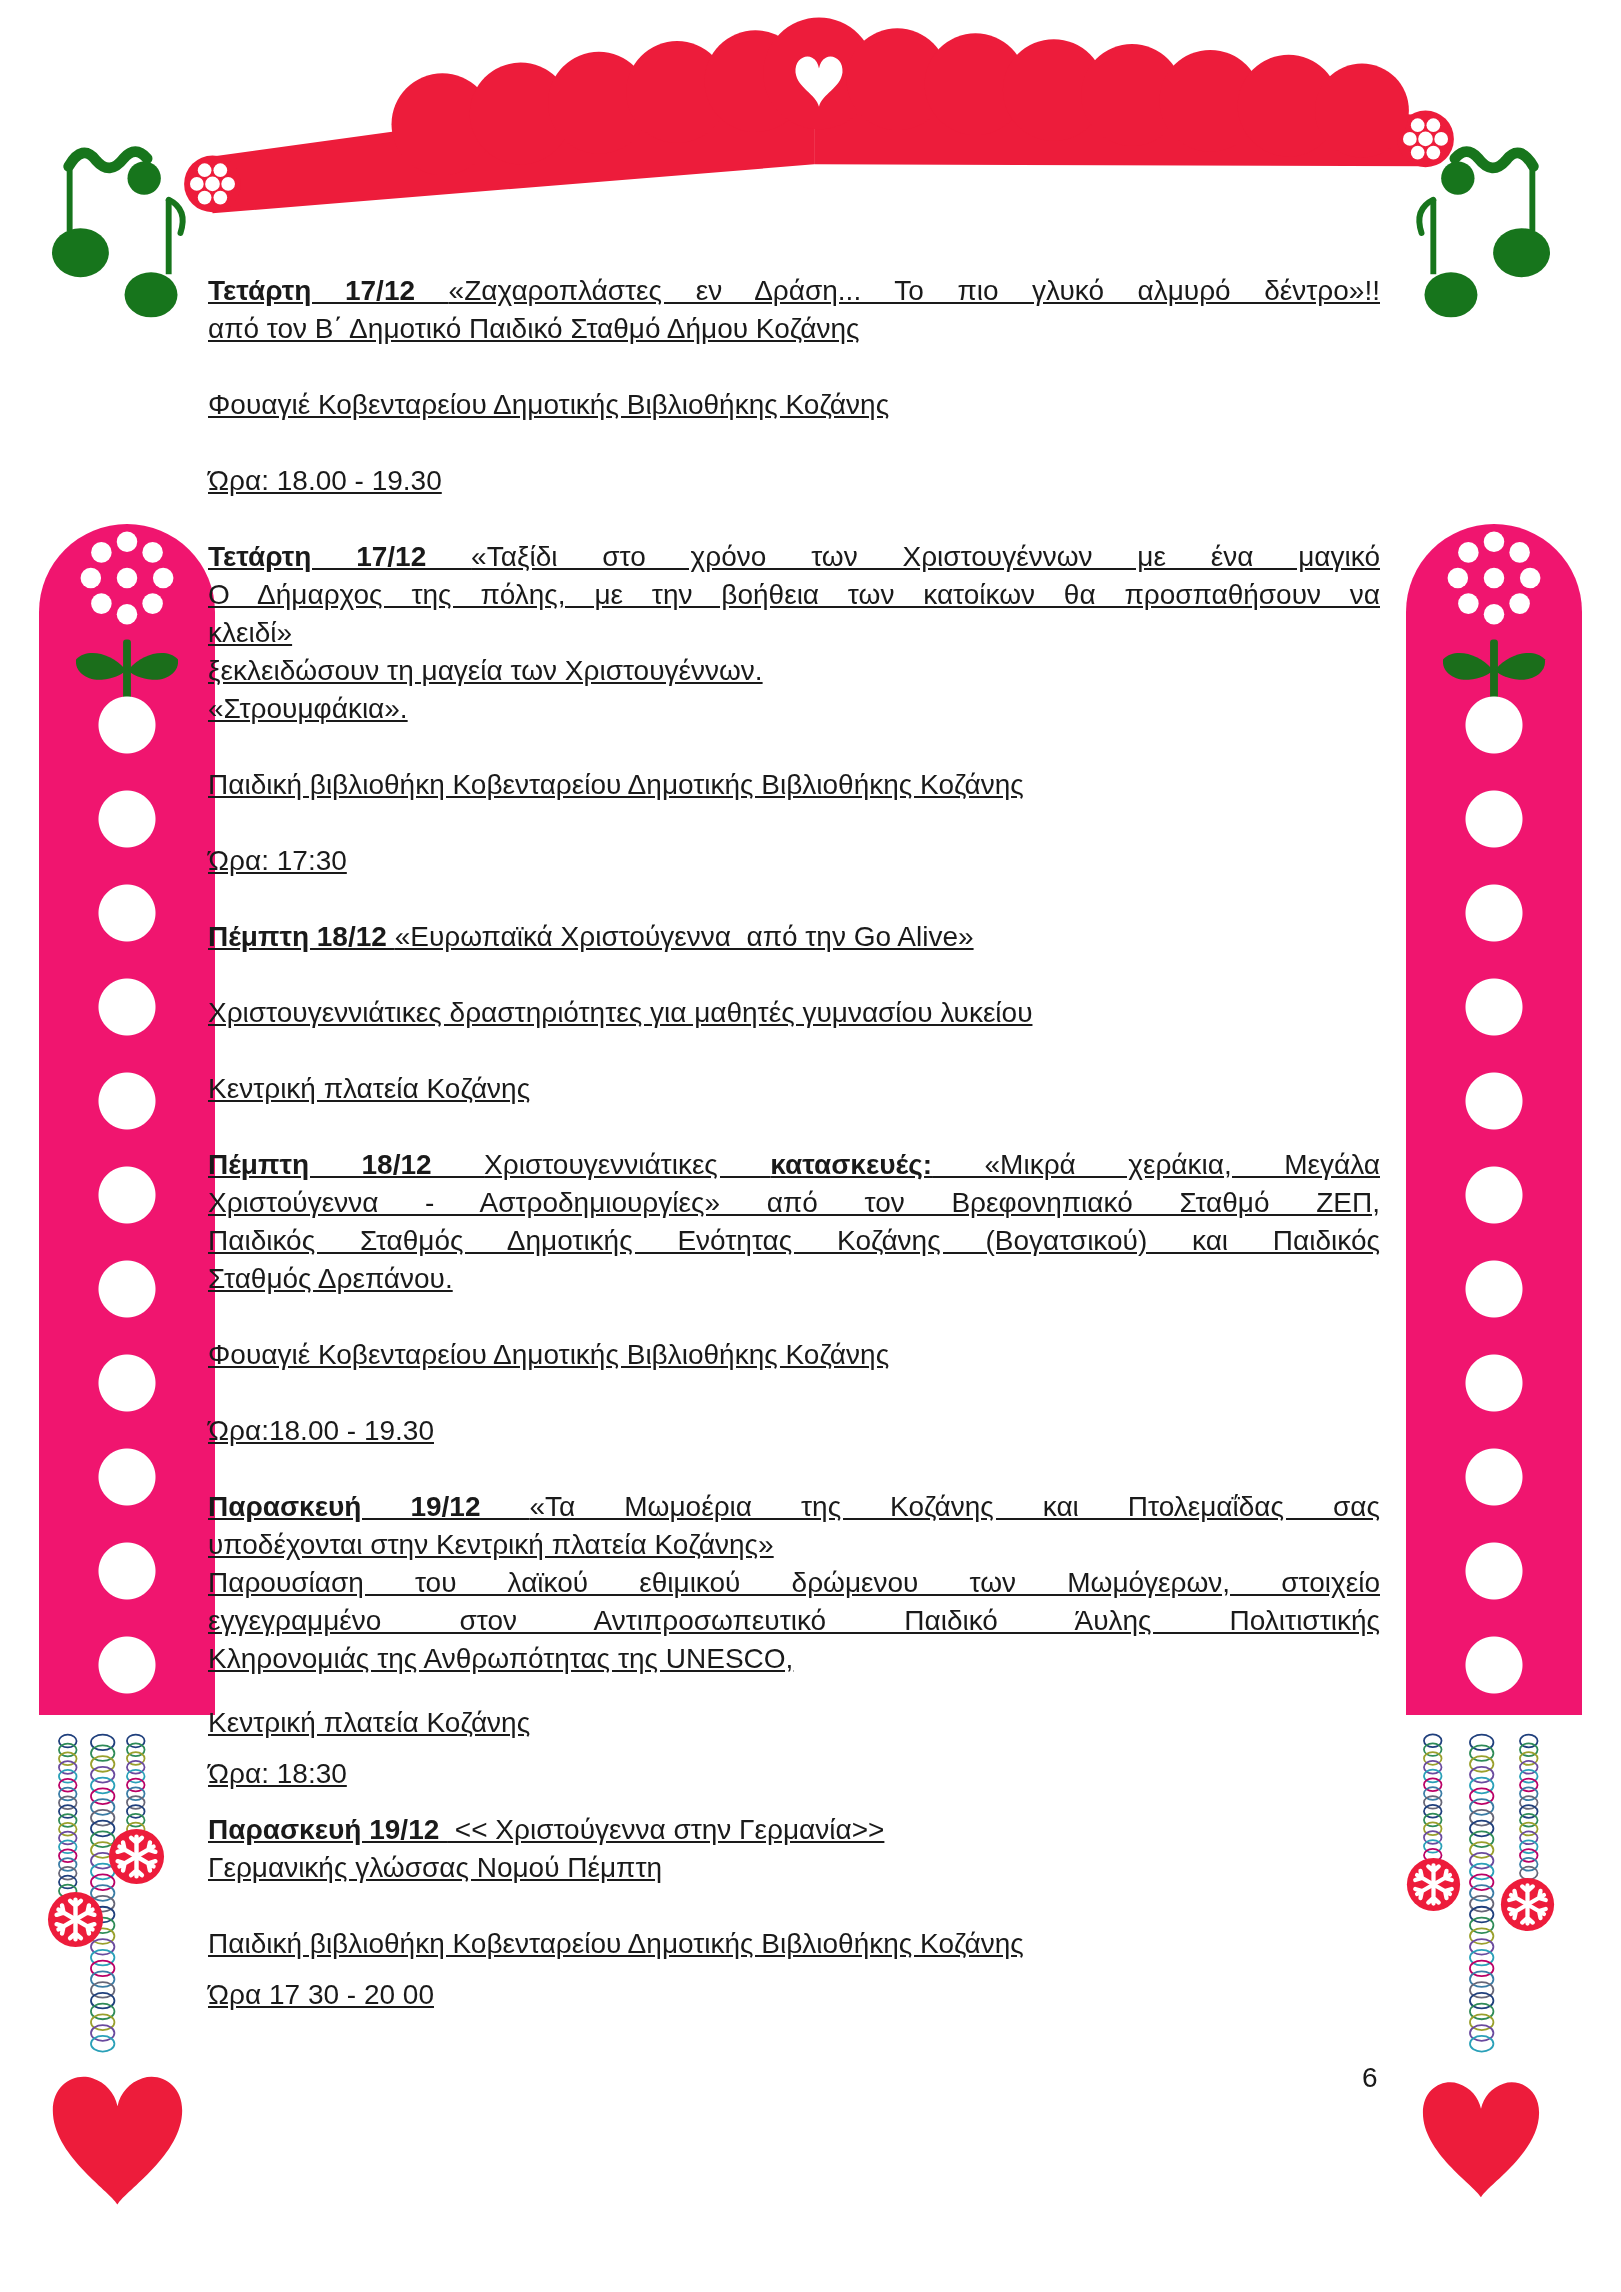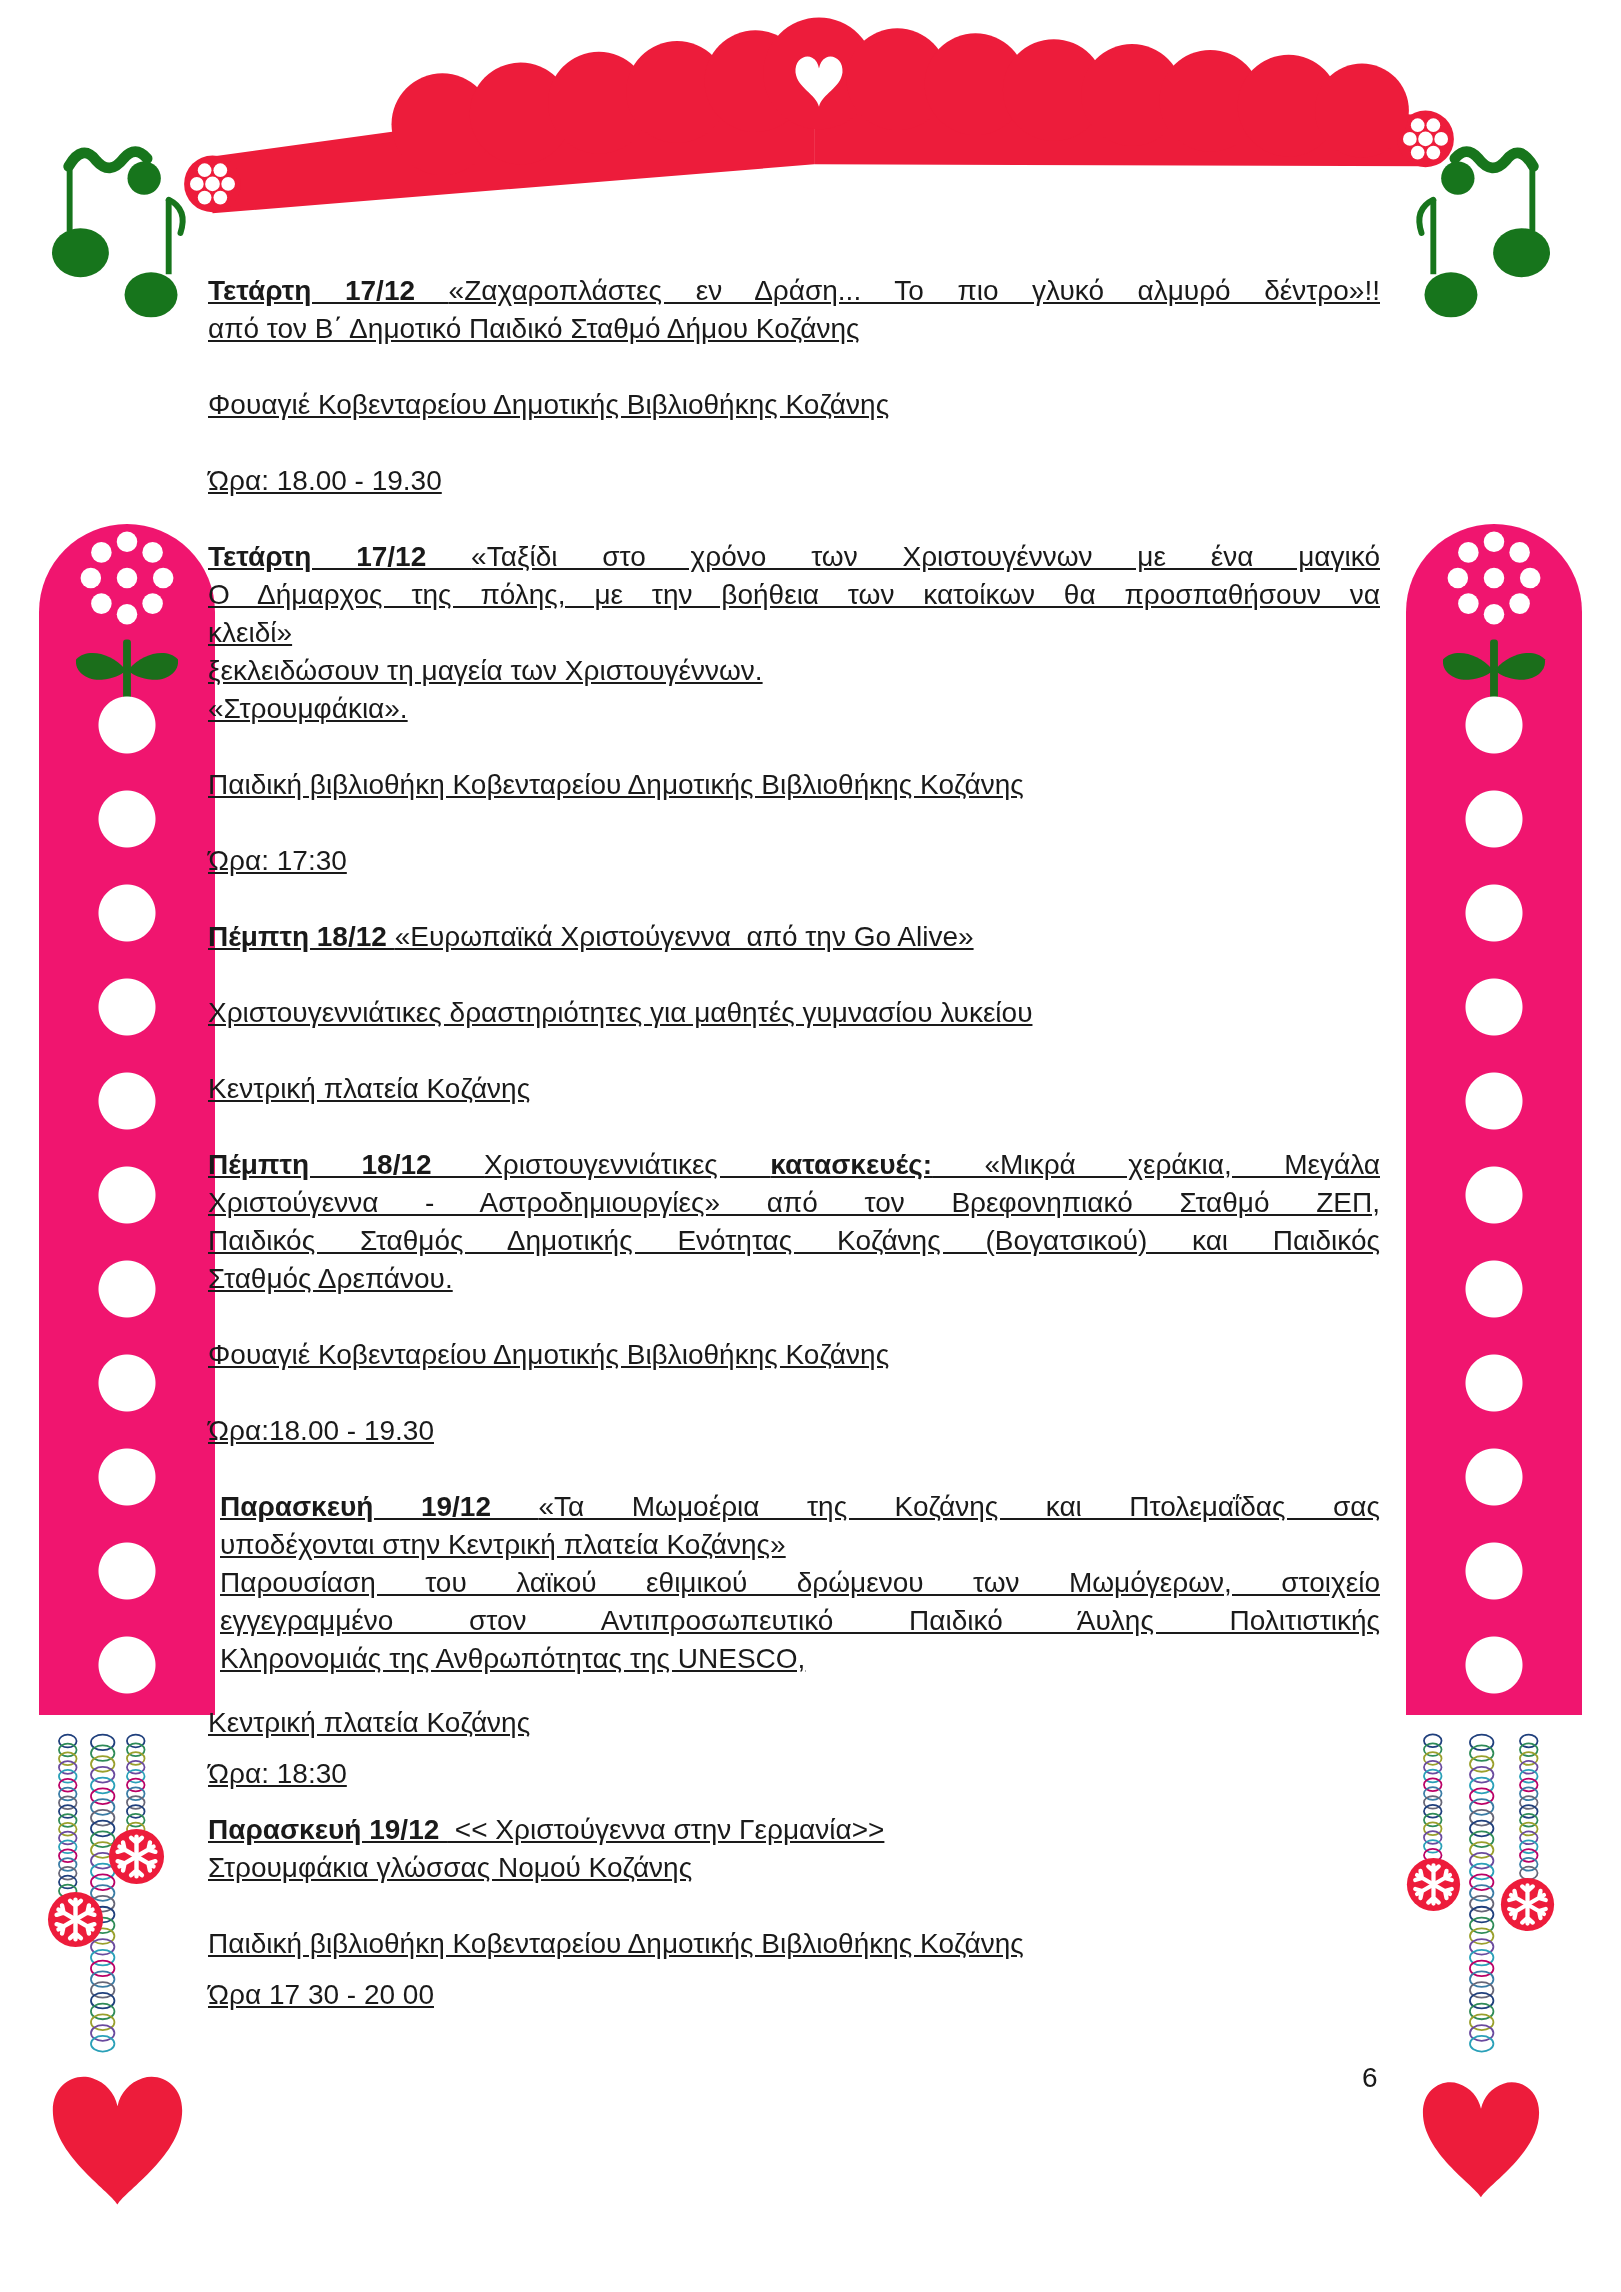--- a/index.html
+++ b/index.html
@@ -28,21 +28,21 @@
     background-image:radial-gradient(circle at 88px 47px,#ffffff 28px,rgba(255,255,255,0) 29px);
     background-size:176px 94px;background-repeat:repeat-y;
   }
 
   
   .textcol{
     position:absolute;left:208px;top:272px;width:1172px;
     font-size:28px;line-height:38px;color:#1a1a1a;text-decoration:underline;
   }
   .block{margin:0 0 38px 0;}
-  .block.gap-m{margin-bottom:25.5px;margin-left:12px;}
+  .block.gap-m{margin-bottom:25.5px;}
   .block.gap-s{margin-bottom:13.7px;}
   .block.gap-t{margin-bottom:17.6px;}
   .line{min-height:38px;}
   .line.j{text-align:justify;text-align-last:justify;}
   .line.l{white-space:nowrap;}
   .bold{font-weight:bold;}
 
   .pagenum{position:absolute;left:1362px;top:2062px;font-size:28px;color:#1a1a1a;}
 
   
@@ -216,21 +216,21 @@
         <div class="line l"><span>Κληρονομιάς της Ανθρωπότητας της UNESCO,</span></div>
       </div>
       <div class="block gap-s">
         <div class="line l"><span>Κεντρική πλατεία Κοζάνης</span></div>
       </div>
       <div class="block gap-t">
         <div class="line l"><span>Ώρα: 18:30</span></div>
       </div>
       <div class="block gap-n">
         <div class="line l"><span class="bold">Παρασκευή 19/12 </span><span>&nbsp;&lt;&lt; Χριστούγεννα στην Γερμανία&gt;&gt;</span></div>
-        <div class="line l"><span>Στρουμφάκια γλώσσας Νομού Κοζάνης</span></div>
+        <div class="line l"><span>Γερμανικής γλώσσας Νομού Πέμπτη</span></div>
       </div>
       <div class="block gap-s">
         <div class="line l"><span>Παιδική βιβλιοθήκη Κοβενταρείου Δημοτικής Βιβλιοθήκης Κοζάνης</span></div>
       </div>
       <div class="block gap-n">
         <div class="line l"><span>Ώρα 17 30 - 20 00</span></div>
       </div>
     </div>
 
   <div class="pagenum">6</div>

